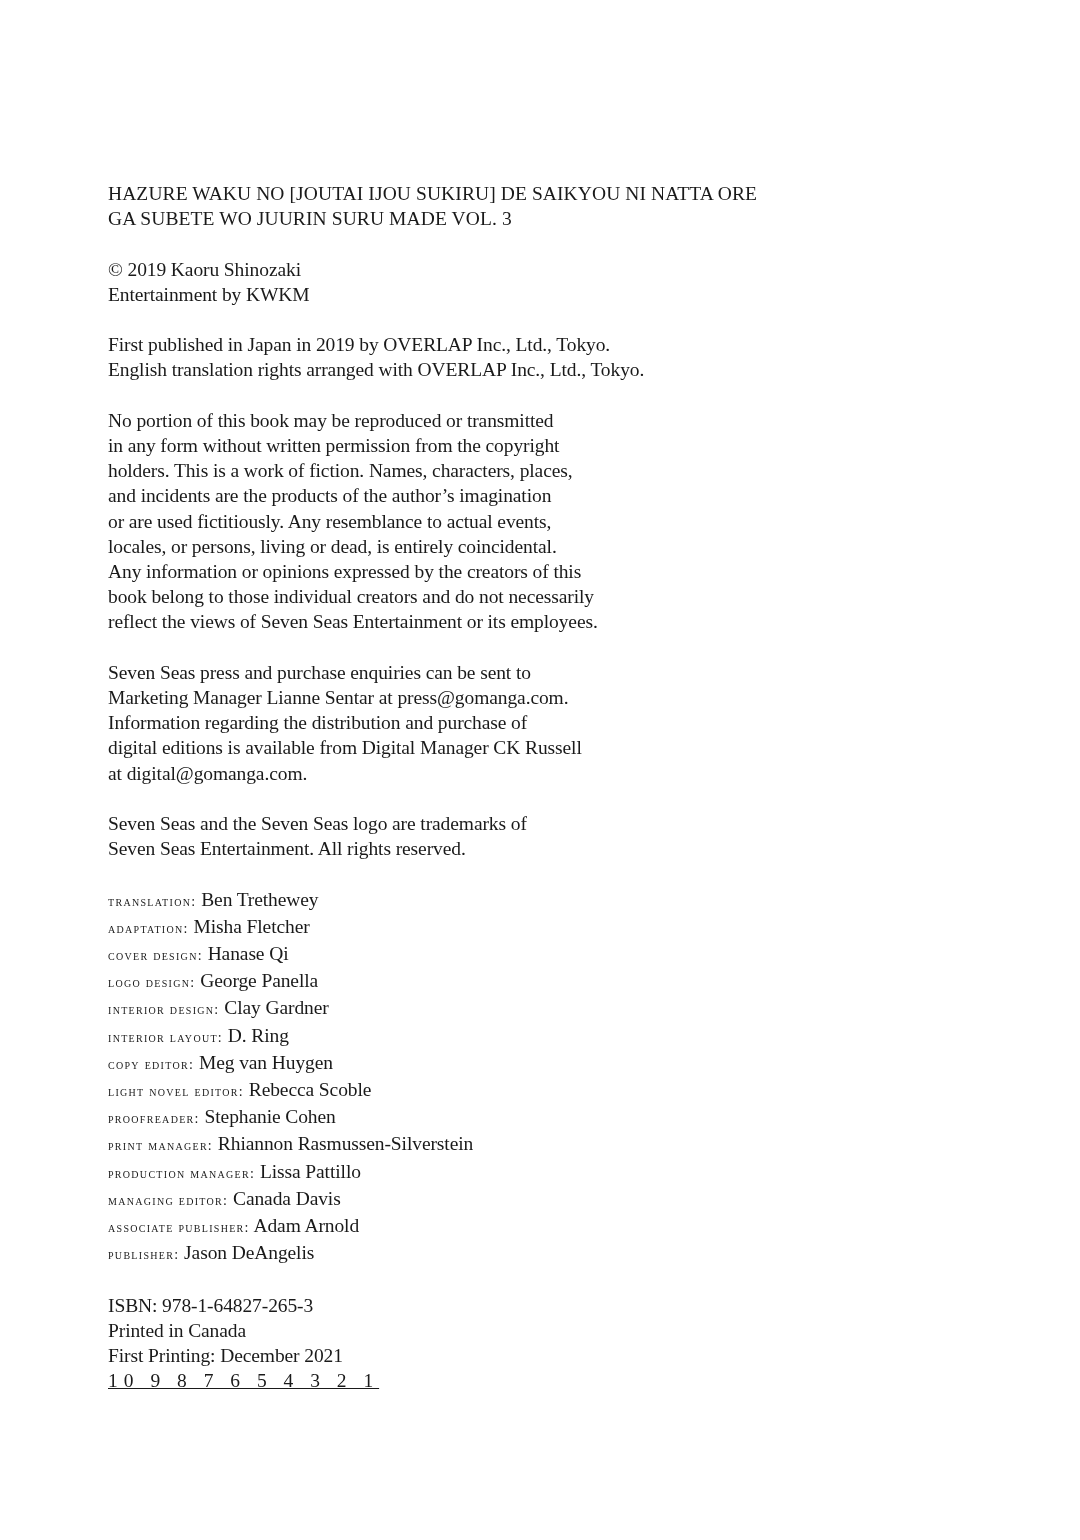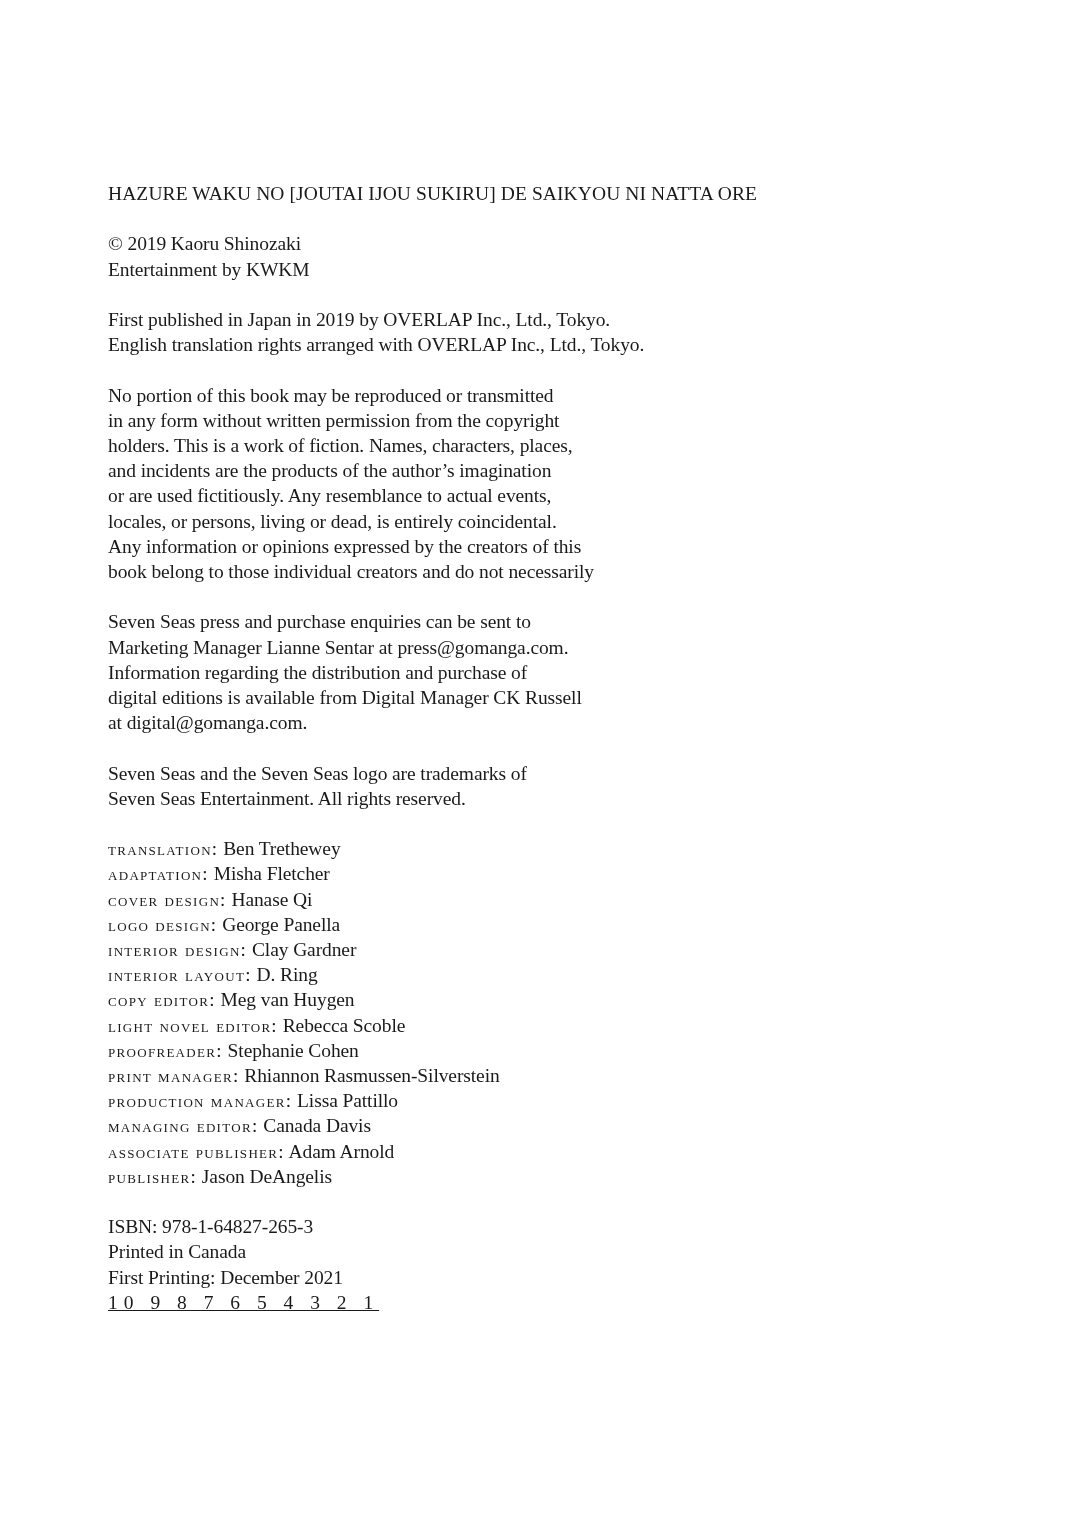--- a/index.html
+++ b/index.html
@@ -31,34 +31,35 @@
       display: block;
       white-space: nowrap;
     }
     .title .line {
       letter-spacing: 0.1px;
     }
     .credit-role {
       font-variant: small-caps;
       text-transform: lowercase;
       letter-spacing: 1.3px;
-      font-size: 19px;
+      font-size: 14px;
     }
     .numline {
       letter-spacing: 6px;
       text-decoration: underline;
     }
   </style>
 </head>
 <body>
 
 <div class="page">
 
   <div class="block title">
     <span class="line">HAZURE WAKU NO [JOUTAI IJOU SUKIRU] DE SAIKYOU NI NATTA ORE</span>
+    <span class="line">GA SUBETE WO JUURIN SURU MADE VOL. 3</span>
   </div>
 
   <div class="block">
     <span class="line">© 2019 Kaoru Shinozaki</span>
     <span class="line">Entertainment by KWKM</span>
   </div>
 
   <div class="block">
     <span class="line">First published in Japan in 2019 by OVERLAP Inc., Ltd., Tokyo.</span>
     <span class="line">English translation rights arranged with OVERLAP Inc., Ltd., Tokyo.</span>
@@ -66,20 +67,21 @@
 
   <div class="block">
     <span class="line">No portion of this book may be reproduced or transmitted</span>
     <span class="line">in any form without written permission from the copyright</span>
     <span class="line">holders. This is a work of fiction. Names, characters, places,</span>
     <span class="line">and incidents are the products of the author’s imagination</span>
     <span class="line">or are used fictitiously. Any resemblance to actual events,</span>
     <span class="line">locales, or persons, living or dead, is entirely coincidental.</span>
     <span class="line">Any information or opinions expressed by the creators of this</span>
     <span class="line">book belong to those individual creators and do not necessarily</span>
+    <span class="line">reflect the views of Seven Seas Entertainment or its employees.</span>
   </div>
 
   <div class="block">
     <span class="line">Seven Seas press and purchase enquiries can be sent to</span>
     <span class="line">Marketing Manager Lianne Sentar at press@gomanga.com.</span>
     <span class="line">Information regarding the distribution and purchase of</span>
     <span class="line">digital editions is available from Digital Manager CK Russell</span>
     <span class="line">at digital@gomanga.com.</span>
   </div>
 

